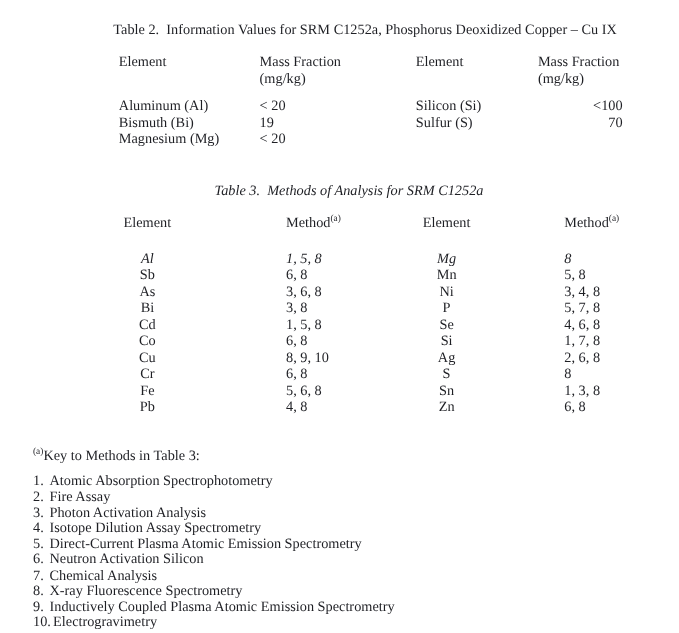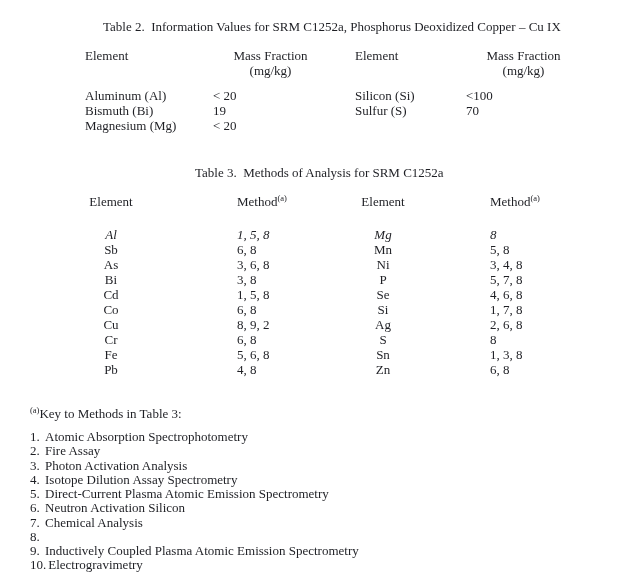--- a/index.html
+++ b/index.html
@@ -8,42 +8,42 @@
     background: #ffffff;
     font-family: "Liberation Serif", "DejaVu Serif", serif;
     font-size: 13px;
     color: #1e1f24;
     overflow: hidden;
   }
   .page { position: relative; width: 568px; height: 575px; background: #ffffff; }
   .abs { position: absolute; }
   .tbl-title { white-space: pre; line-height: 15px; }
   #t2-title { left: 103px; top: 19px; }
-  #t3-title { left: 195px; top: 165px; }
-
-  table { border-collapse: collapse; table-layout: fixed; }
+  #t3-title { left: 195px; top: 165px; font-style: italic; }
+
+  table { border-collapse: collapse; table-layout: fixed; margin-left: 23px; }
   th, td {
     padding: 0;
     font-weight: normal;
     font-size: 13px;
     line-height: 15px;
     vertical-align: top;
     text-align: left;
     overflow: hidden;
     white-space: nowrap;
   }
 
   
   #t2 { left: 85px; top: 48px; width: 496px; }
   #t2 .c1 { width: 128px; } #t2 .c2 { width: 115px; }
   #t2 .c3 { width: 138px; } #t2 .c4 { width: 115px; }
-  #t2 th.mf { text-align: center; }
+  #t2 th.mf { }
   #t2 .el2 { padding-left: 27px; }
   #t2 td.v1 { text-align: left; padding-right: 55px; }
-  #t2 td.v2 { text-align: left; padding-right: 38px; }
+  #t2 td.v2 { text-align: right; padding-right: 38px; }
   #t2 tbody tr:first-child td { padding-top: 10px; }
 
   
   #t3 { left: 61px; top: 194px; width: 529px; }
   #t3 .c1 { width: 100px; } #t3 .c2 { width: 172px; }
   #t3 .c3 { width: 100px; } #t3 .c4 { width: 157px; }
   #t3 .elc { text-align: center; }
   #t3 .me1 { padding-left: 76px; }
   #t3 .me2 { padding-left: 57px; }
   #t3 tbody tr:first-child td { padding-top: 18px; font-style: italic; }
@@ -178,21 +178,21 @@
 
         <tr>
           <td class="elc">Co</td>
           <td class="me1">6, 8</td>
           <td class="elc">Si</td>
           <td class="me2">1, 7, 8</td>
         </tr>
 
         <tr>
           <td class="elc">Cu</td>
-          <td class="me1">8, 9, 2</td>
+          <td class="me1">8, 9, 10</td>
           <td class="elc">Ag</td>
           <td class="me2">2, 6, 8</td>
         </tr>
 
         <tr>
           <td class="elc">Cr</td>
           <td class="me1">6, 8</td>
           <td class="elc">S</td>
           <td class="me2">8</td>
         </tr>
@@ -251,20 +251,21 @@
         <span class="label">Neutron Activation Silicon</span>
       </div>
 
       <div class="key-item">
         <span class="num">7.</span>
         <span class="label">Chemical Analysis</span>
       </div>
 
       <div class="key-item">
         <span class="num">8.</span>
+        <span class="label">X-ray Fluorescence Spectrometry</span>
       </div>
 
       <div class="key-item">
         <span class="num">9.</span>
         <span class="label">Inductively Coupled Plasma Atomic Emission Spectrometry</span>
       </div>
 
       <div class="key-item">
         <span class="num">10.</span>
         <span class="label">Electrogravimetry</span>

